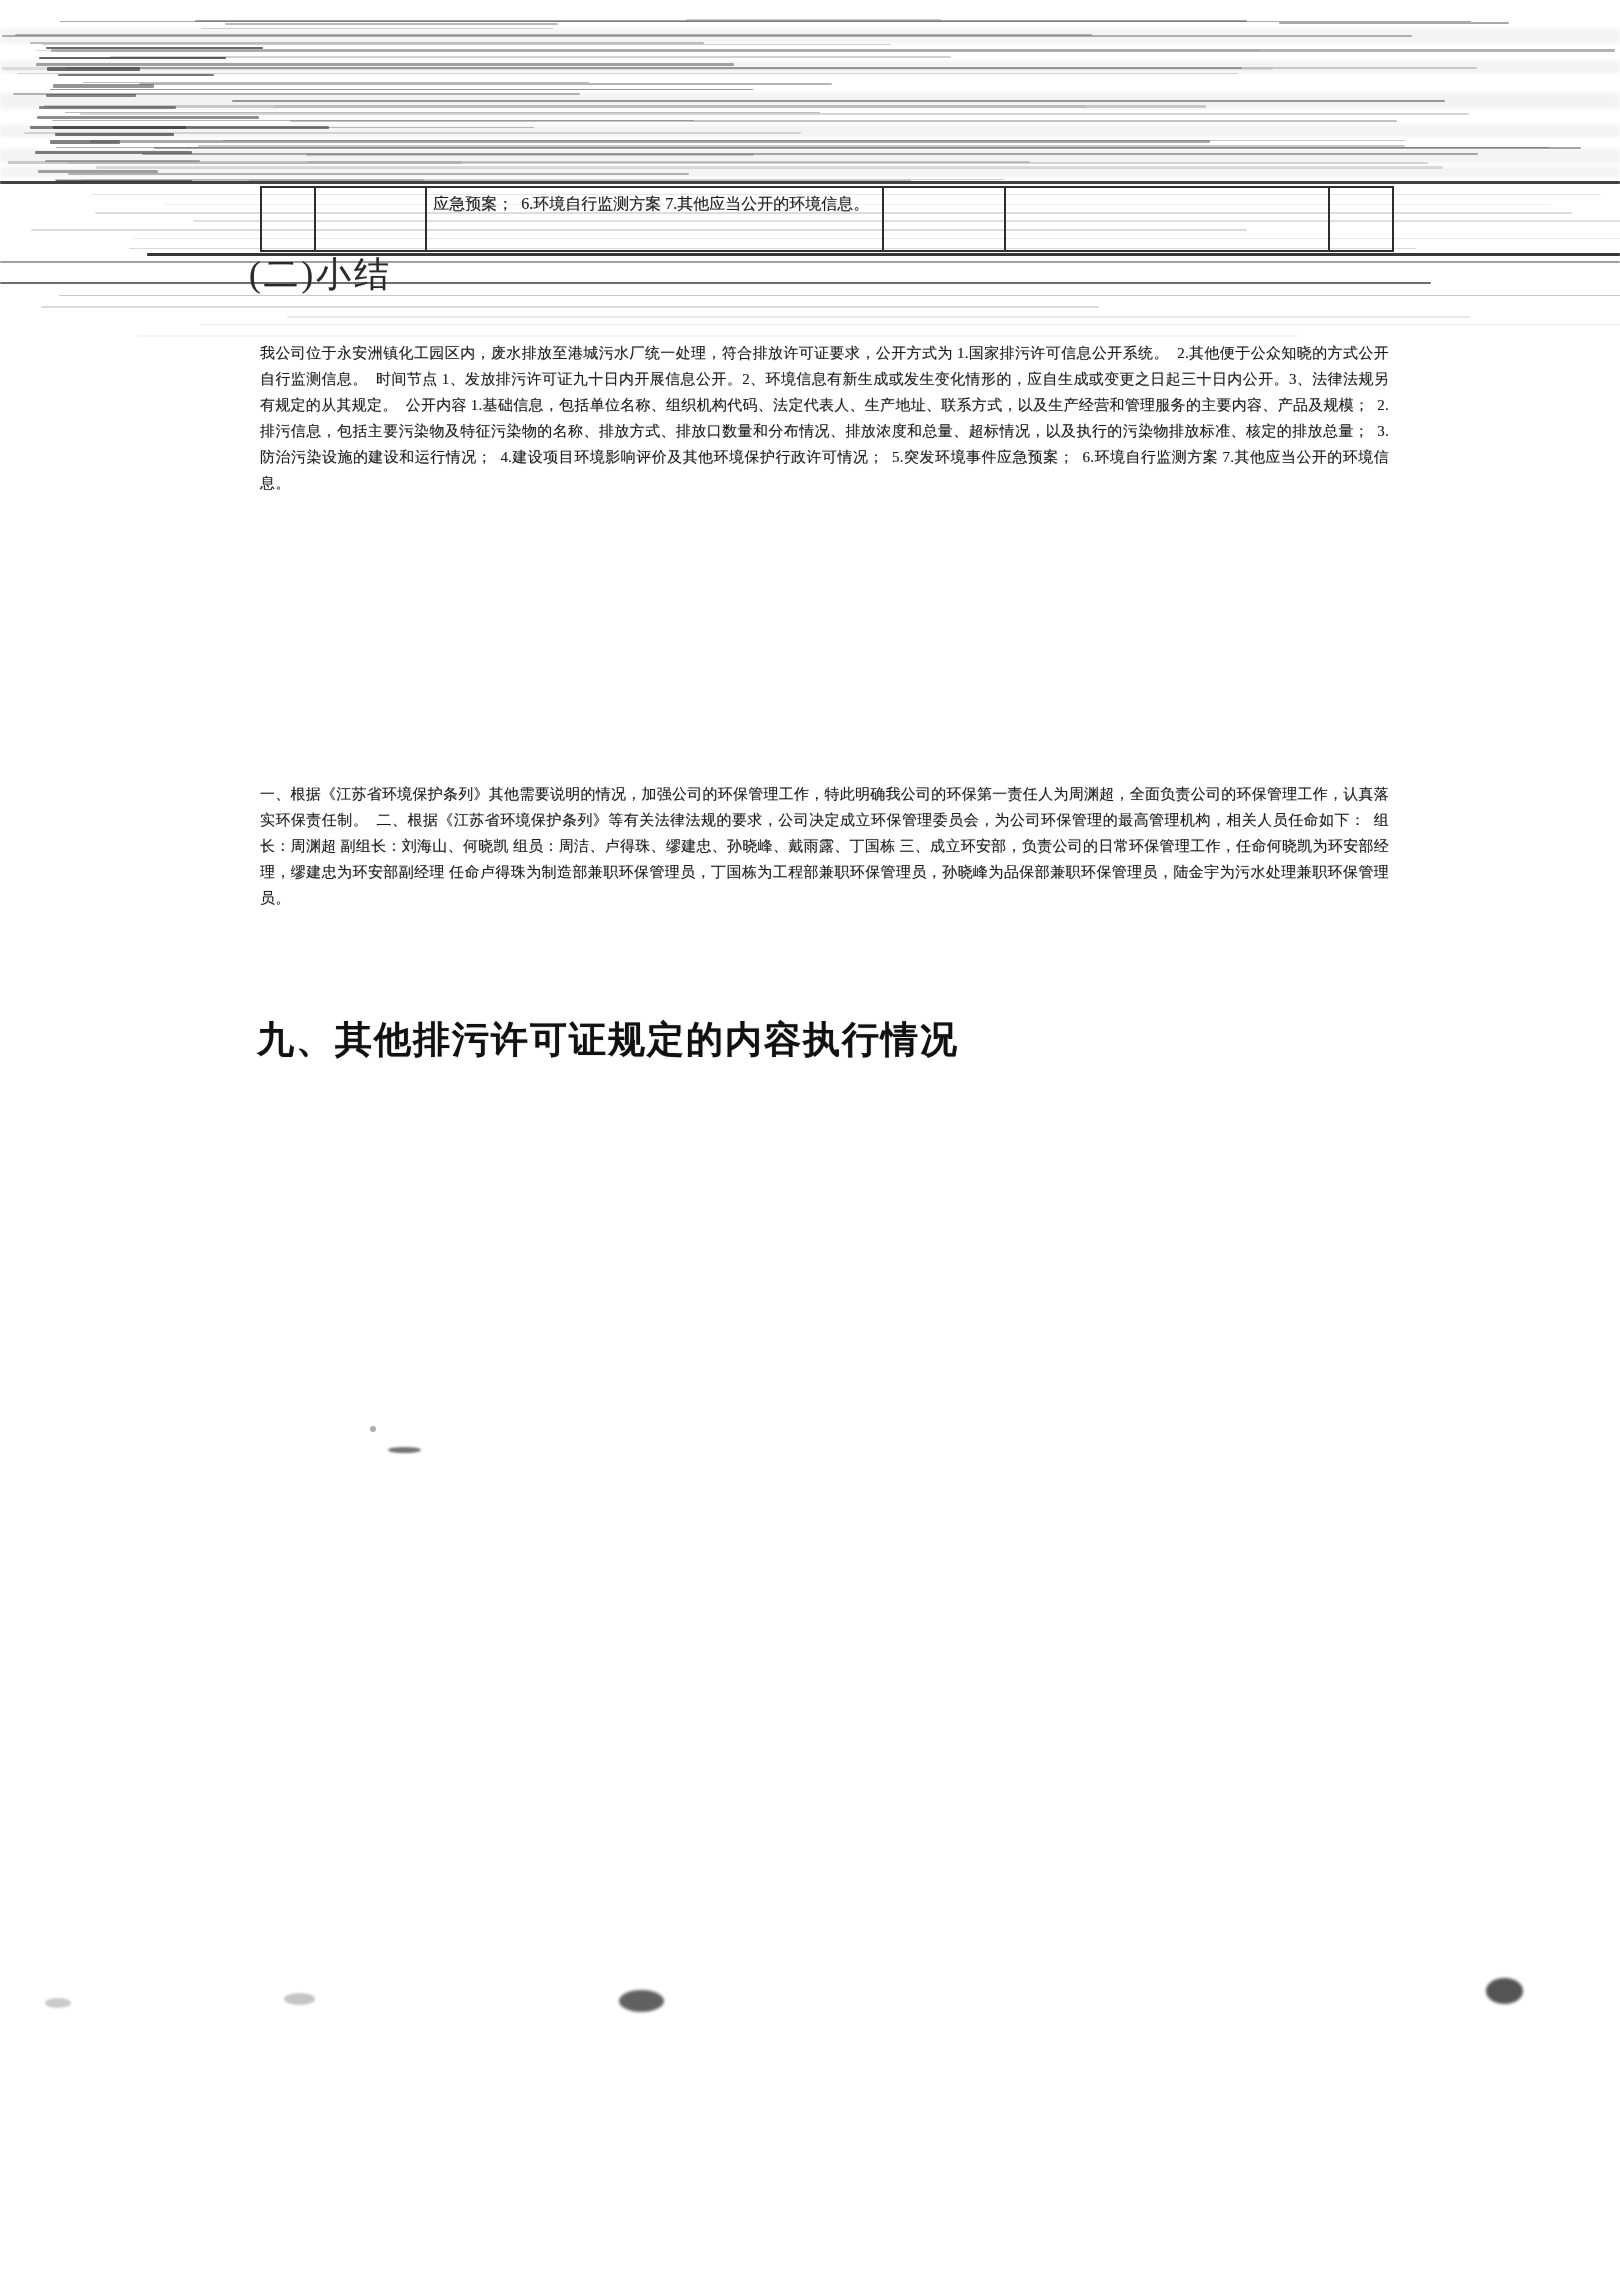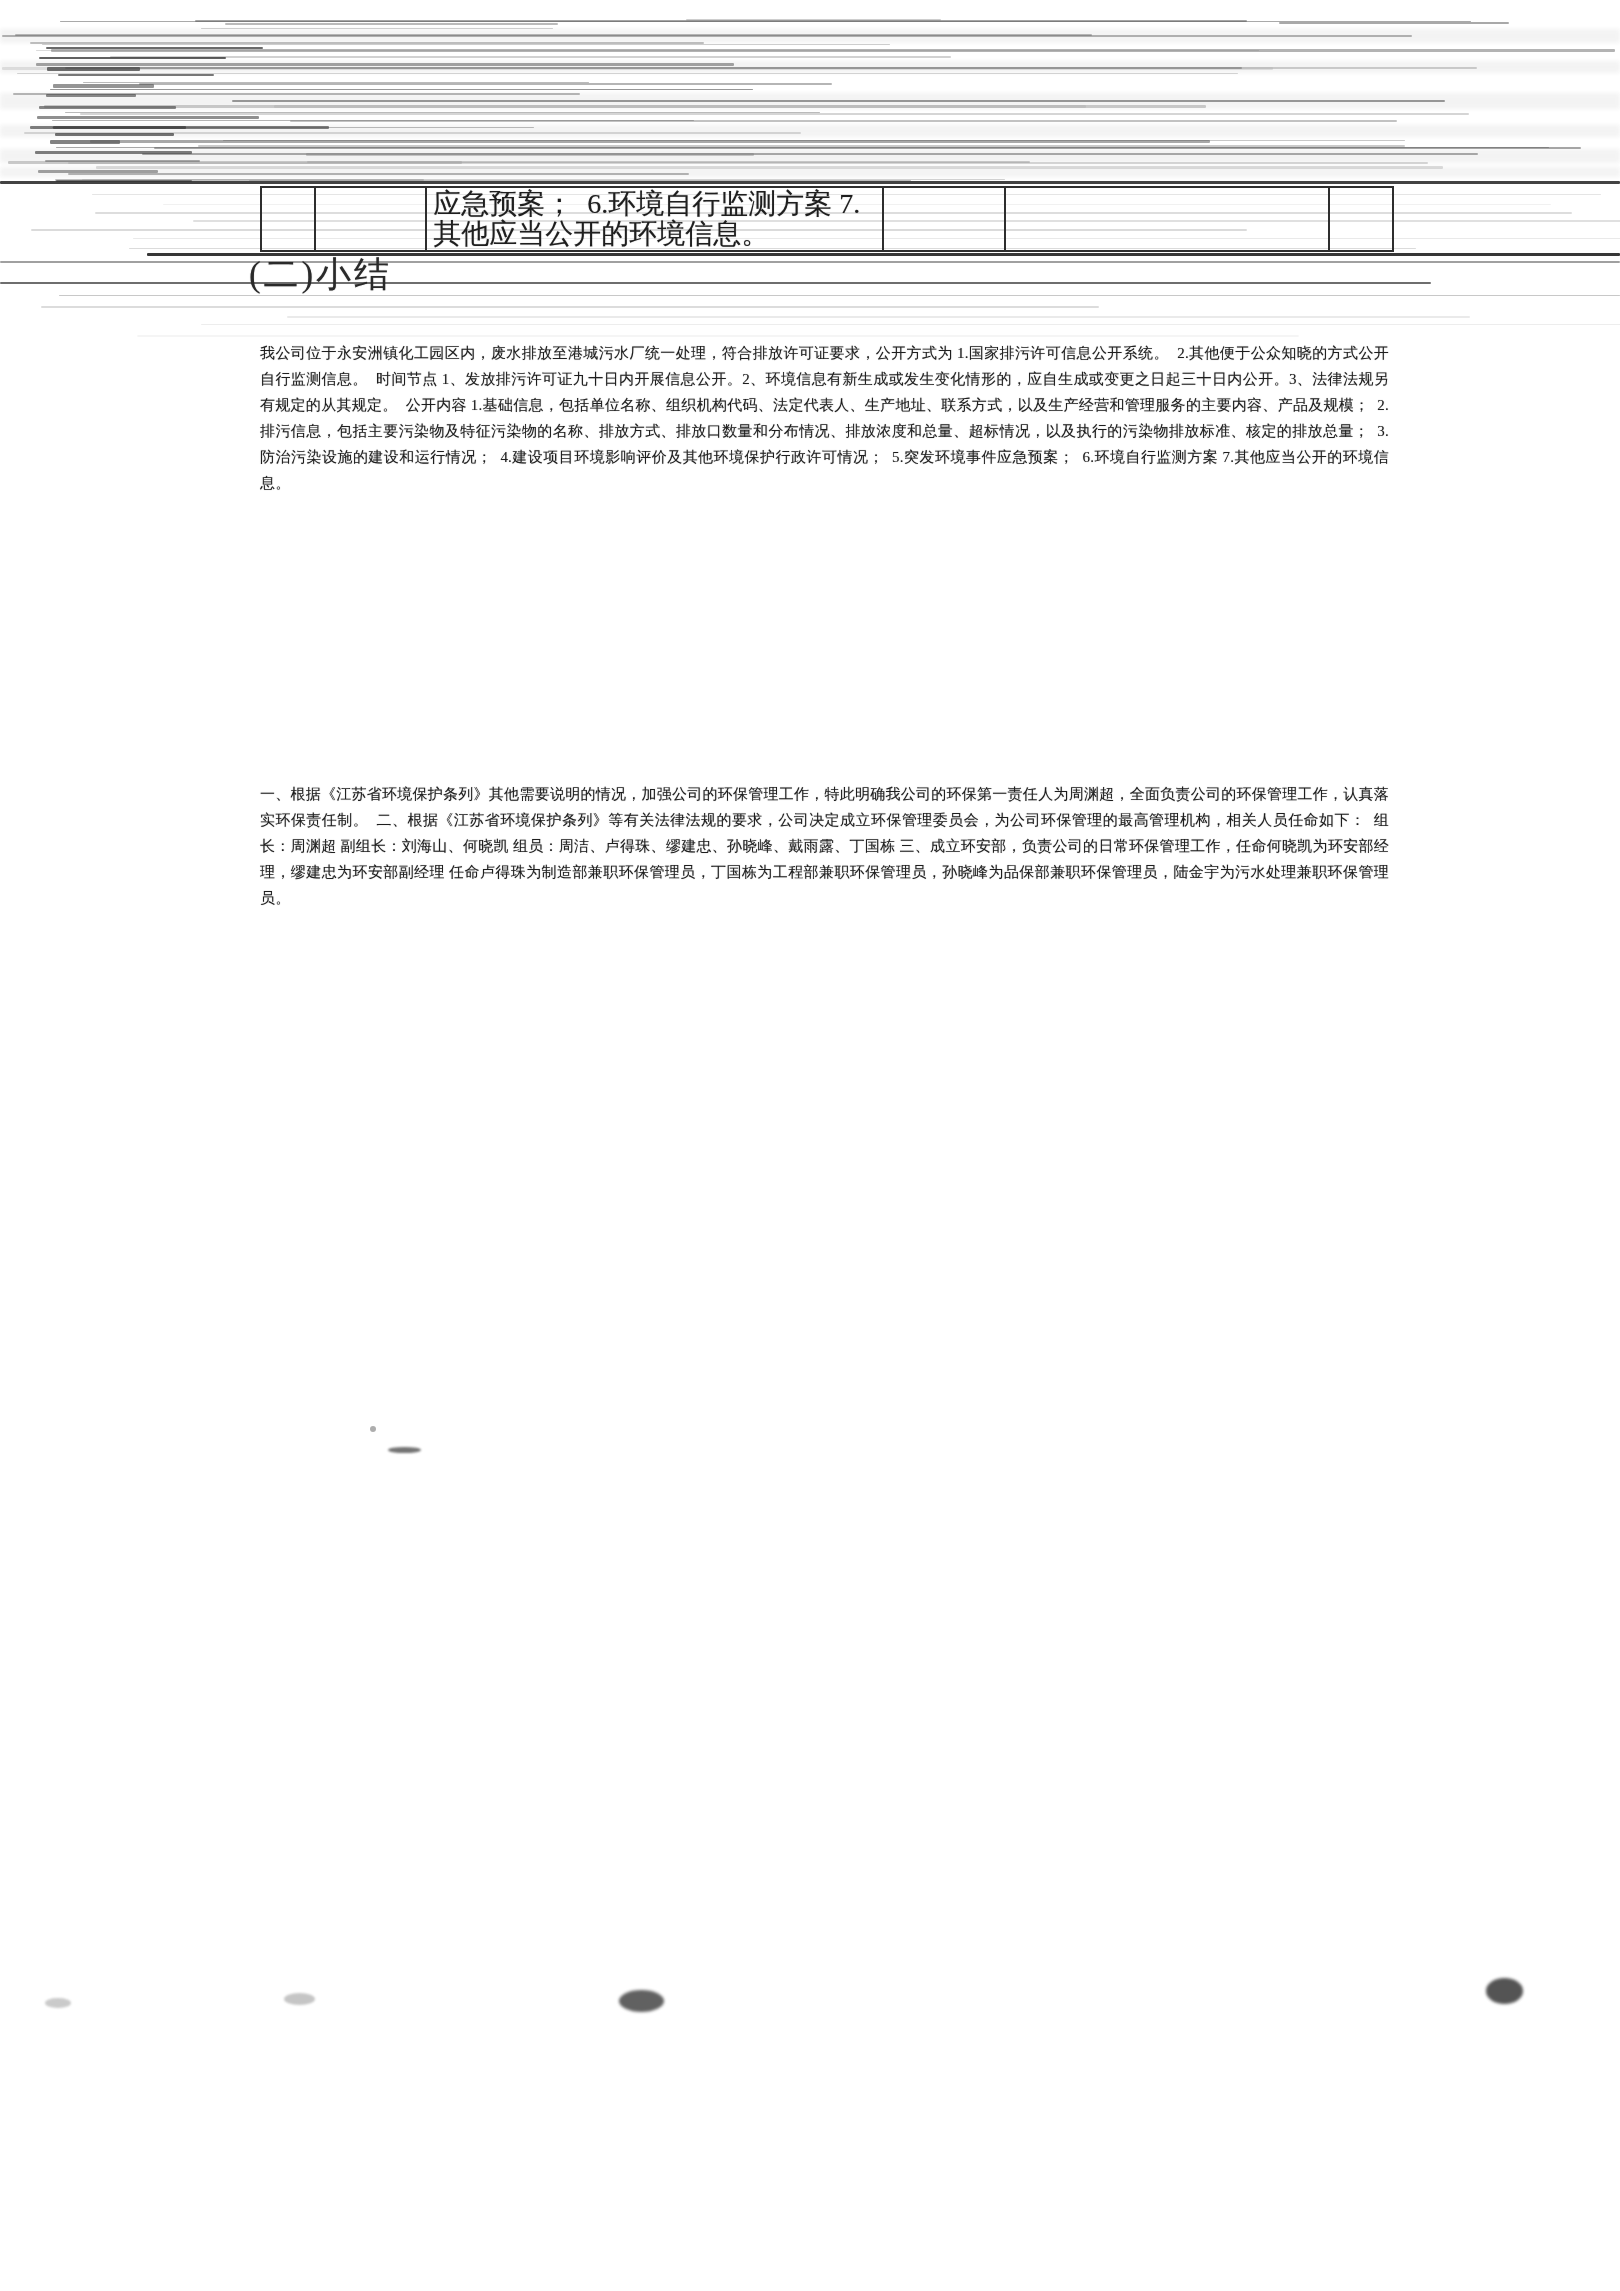--- a/index.html
+++ b/index.html
@@ -17,21 +17,21 @@
   .speck{position:absolute;border-radius:50%;}
   
   .tbl{
     position:absolute;left:260px;top:186px;width:1134px;height:66px;
     display:flex;box-sizing:border-box;
     border:2.5px solid #2e2e2e;
     background:transparent;
   }
   .cell{
     box-sizing:border-box;border-right:2px solid #2e2e2e;
-    font-size:28px;line-height:30px;
+    font-size:16px;line-height:30px;
     padding:1px 3.9px 0 5.9px;
     overflow:hidden;
     text-shadow:0 0 1px rgba(20,20,20,.4);
     white-space:pre-wrap;
   }
   .cell:last-child{border-right:none;}
   .c0{width:54px;}.c1{width:112px;}.c2{width:459px;}.c3{width:122px;}.c4{width:326px;}.c5{width:62px;}
   
   .sub-heading{
     position:absolute;left:249px;top:251px;
@@ -168,16 +168,17 @@
   </div>
 
   <div class="sub-heading">(二)小结</div>
 
   <div class="para" id="p1">我公司位于永安洲镇化工园区内，废水排放至港城污水厂统一处理，符合排放许可证要求，公开方式为 1.国家排污许可信息公开系统。  2.其他便于公众知晓的方式公开自行监测信息。  时间节点 1、发放排污许可证九十日内开展信息公开。2、环境信息有新生成或发生变化情形的，应自生成或变更之日起三十日内公开。3、法律法规另有规定的从其规定。  公开内容 1.基础信息，包括单位名称、组织机构代码、法定代表人、生产地址、联系方式，以及生产经营和管理服务的主要内容、产品及规模；  2.排污信息，包括主要污染物及特征污染物的名称、排放方式、排放口数量和分布情况、排放浓度和总量、超标情况，以及执行的污染物排放标准、核定的排放总量；  3.防治污染设施的建设和运行情况；  4.建设项目环境影响评价及其他环境保护行政许可情况；  5.突发环境事件应急预案；  6.环境自行监测方案 7.其他应当公开的环境信息。</div>
 
   <div class="para" id="sec8-text">
     <p>一、根据《江苏省环境保护条列》其他需要说明的情况，加强公司的环保管理工作，特此明确我公司的环保第一责任人为周渊超，全面负责公司的环保管理工作，认真落实环保责任制。  二、根据《江苏省环境保护条列》等有关法律法规的要求，公司决定成立环保管理委员会，为公司环保管理的最高管理机构，相关人员任命如下：  组长：周渊超 副组长：刘海山、何晓凯 组员：周洁、卢得珠、缪建忠、孙晓峰、戴雨露、丁国栋 三、成立环安部，负责公司的日常环保管理工作，任命何晓凯为环安部经理，缪建忠为环安部副经理 任命卢得珠为制造部兼职环保管理员，丁国栋为工程部兼职环保管理员，孙晓峰为品保部兼职环保管理员，陆金宇为污水处理兼职环保管理员。</p>
   </div>
 
+  <div class="big-heading" id="h9">九、其他排污许可证规定的内容执行情况</div>
 
 
 </div>
 
 
 </body></html>

